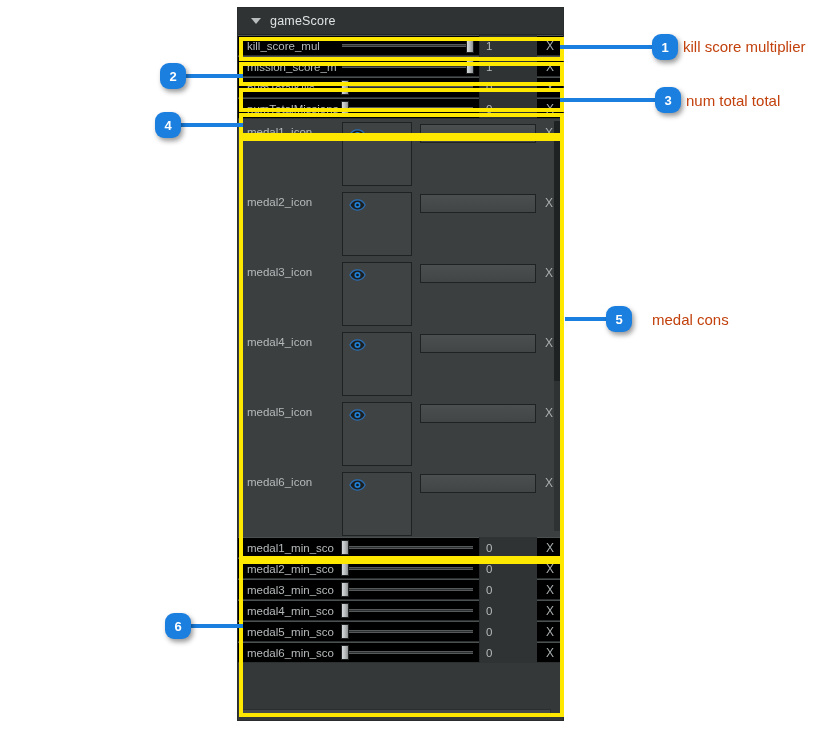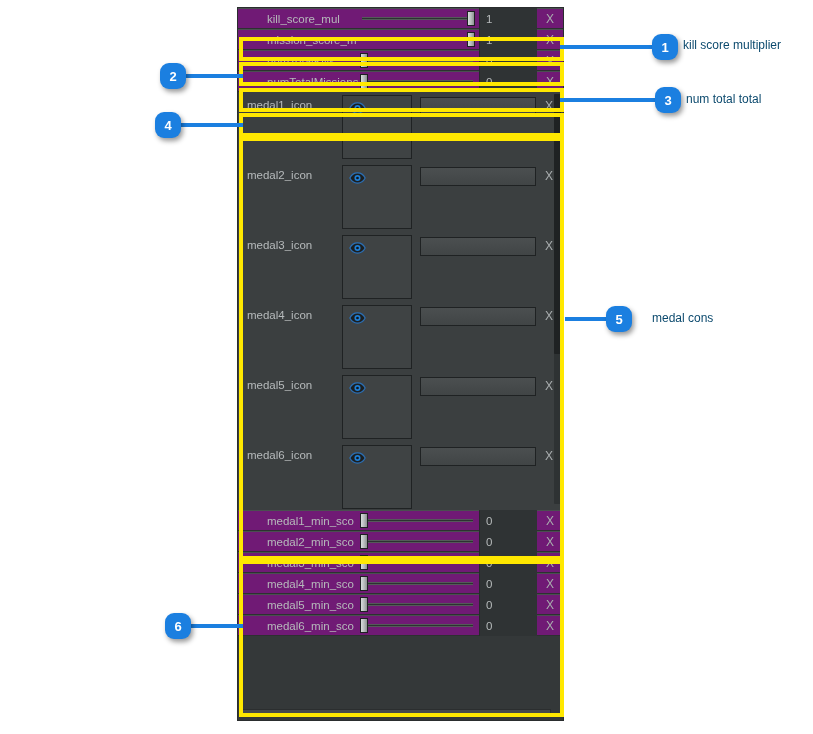--- a/index.html
+++ b/index.html
@@ -38,26 +38,25 @@
   .panel-title {
     color: #dfe3e4;
     font-size: 12.5px;
     letter-spacing: .2px;
   }
 
   
   .prop-row {
     position: relative;
     height: 21px;
-    background: #701a75;
+    background: #000000;
     display: flex; align-items: center;
     box-sizing: border-box;
     border-top: 1px solid #4a4f50;
     border-bottom: 1px solid #2d3031;
-    padding-left: 20px;
   }
   .prop-label {
     width: 104px;
     padding-left: 9px;
     color: #b6babb;
     font-size: 11.5px;
     white-space: nowrap;
     overflow: hidden;
     box-sizing: border-box;
     flex: 0 0 auto;
@@ -201,33 +200,37 @@
     background: #1b7fe0;
     color: #ffffff;
     font-size: 13px;
     font-weight: bold;
     display: flex; align-items: center; justify-content: center;
     box-shadow: 2px 3px 5px rgba(0,0,0,.40);
     box-sizing: border-box;
   }
   .callout .cap {
     position: absolute;
-    color: #0c4a6e;
-    font-size: 12px;
+    color: #c2410c;
+    font-size: 15px;
     white-space: nowrap;
   }
   .cap-right { text-align: left; }
 </style>
 </head>
 <body>
 
 <div id="root">
 
   <div class="panel">
 
+    <div class="panel-header">
+      <div class="disclosure"></div>
+      <div class="panel-title">gameScore</div>
+    </div>
 
     <div id="top-props" class="section">
         <div class="prop-row">
           <div class="prop-label">kill_score_mul</div>
           <div class="slider">
             <div class="track"></div>
             <div class="knob" style="left: calc(95% - 4px);"></div>
           </div>
           <div class="val-field">1</div>
           <div class="x-btn">X</div>

